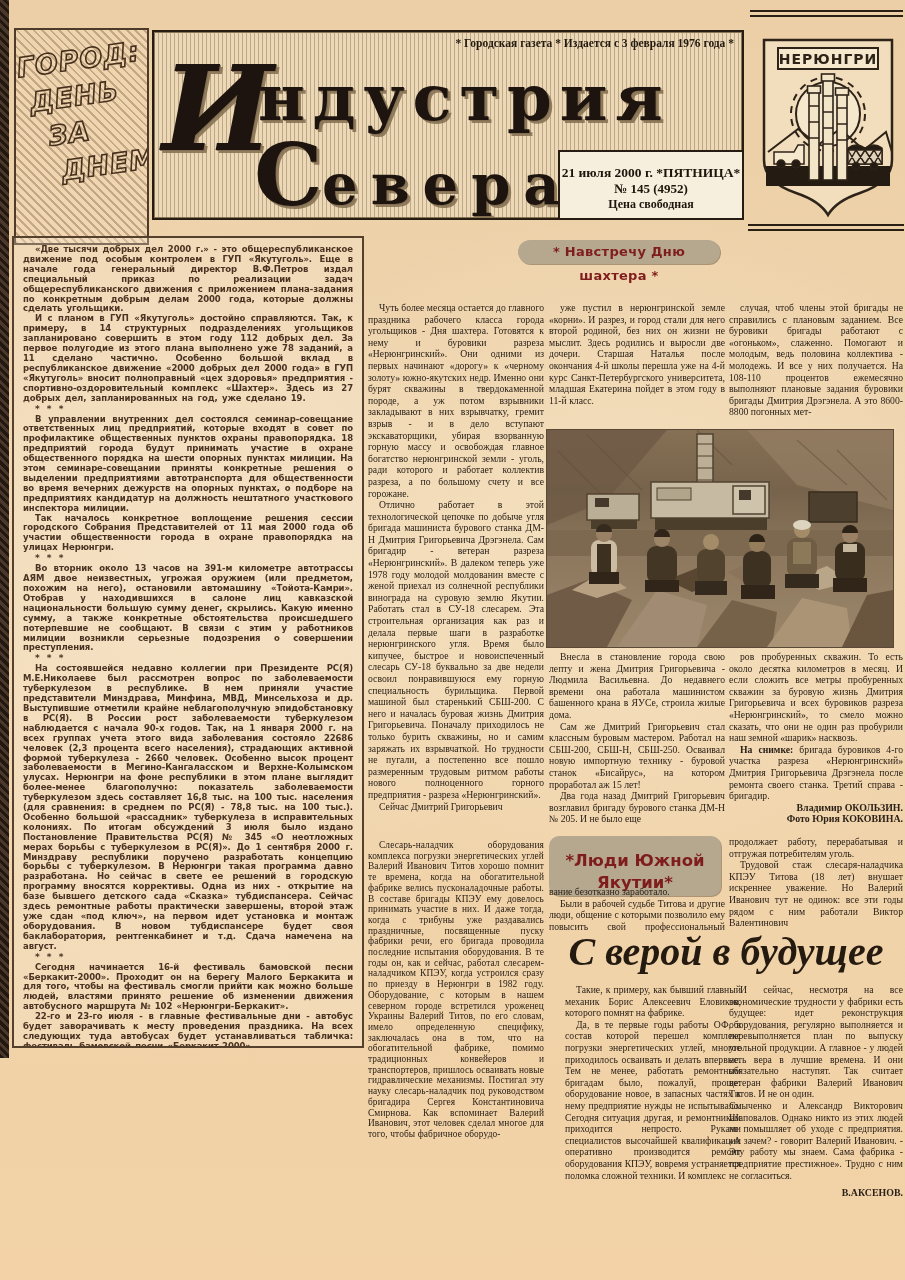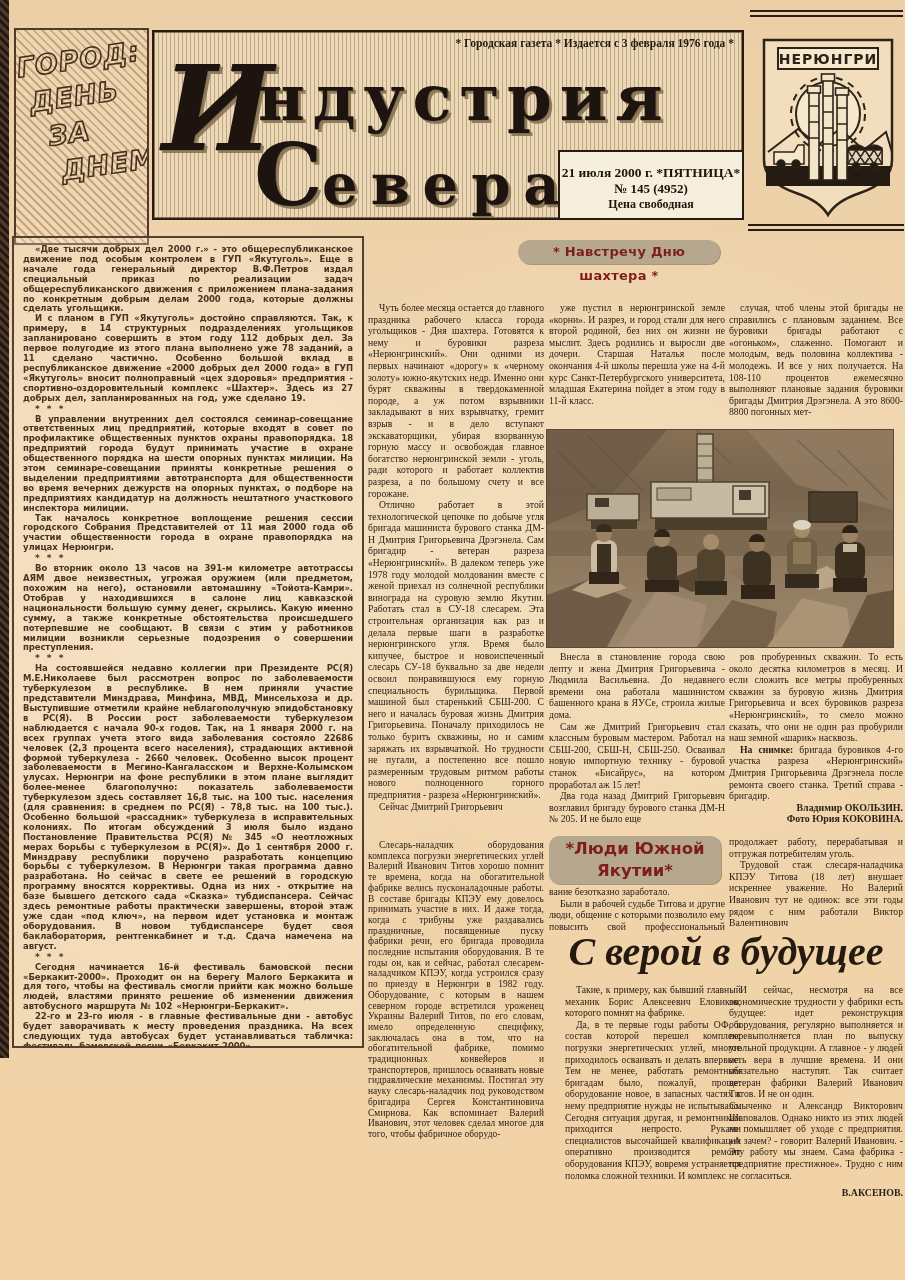--- a/index.html
+++ b/index.html
@@ -71,21 +71,21 @@
   .tight p{font-size:9.4px;line-height:10.7px;letter-spacing:.1px;}
   .body .cap-label{font-weight:bold;}
   .body .byline{text-align:right;font-weight:bold;text-indent:0;font-size:9.9px;}
 
   #a1c1{left:368px;top:302px;width:176px;height:532px;}
   #a2c1{left:368px;top:840px;width:176px;height:372px;}
   #a1c2t{left:549px;top:302px;width:176px;height:124px;}
   #a1c2b{left:549px;top:651px;width:176px;height:181px;}
   #a1c3t{left:729px;top:302px;width:174px;height:124px;}
   #a1c3b{left:729px;top:651px;width:174px;height:181px;}
-  #kicker2{left:549px;top:836px;width:172px;height:46px;font-size:16.5px;line-height:22px;padding-top:2px;border-radius:10px;}
+  #kicker2{left:549px;top:836px;width:172px;height:46px;font-size:16.5px;line-height:22px;padding-top:14px;border-radius:10px;}
   #a2c2a{left:549px;top:886px;width:176px;height:50px;}
   #headline2{left:549px;top:928px;width:354px;text-align:center;white-space:nowrap;
     font-style:italic;font-weight:bold;font-size:40px;color:#241a10;}
   #a2c2b{left:549px;top:984px;width:176px;height:252px;margin-left:16px;}
   #a2c3a{left:729px;top:836px;width:174px;height:96px;}
   #a2c3b{left:729px;top:984px;width:174px;height:262px;}
 
   #photo{left:546px;top:429px;width:346px;height:217px;border:1px solid #5a4936;overflow:hidden;background:#7d6b55;}
 </style>
 </head>

